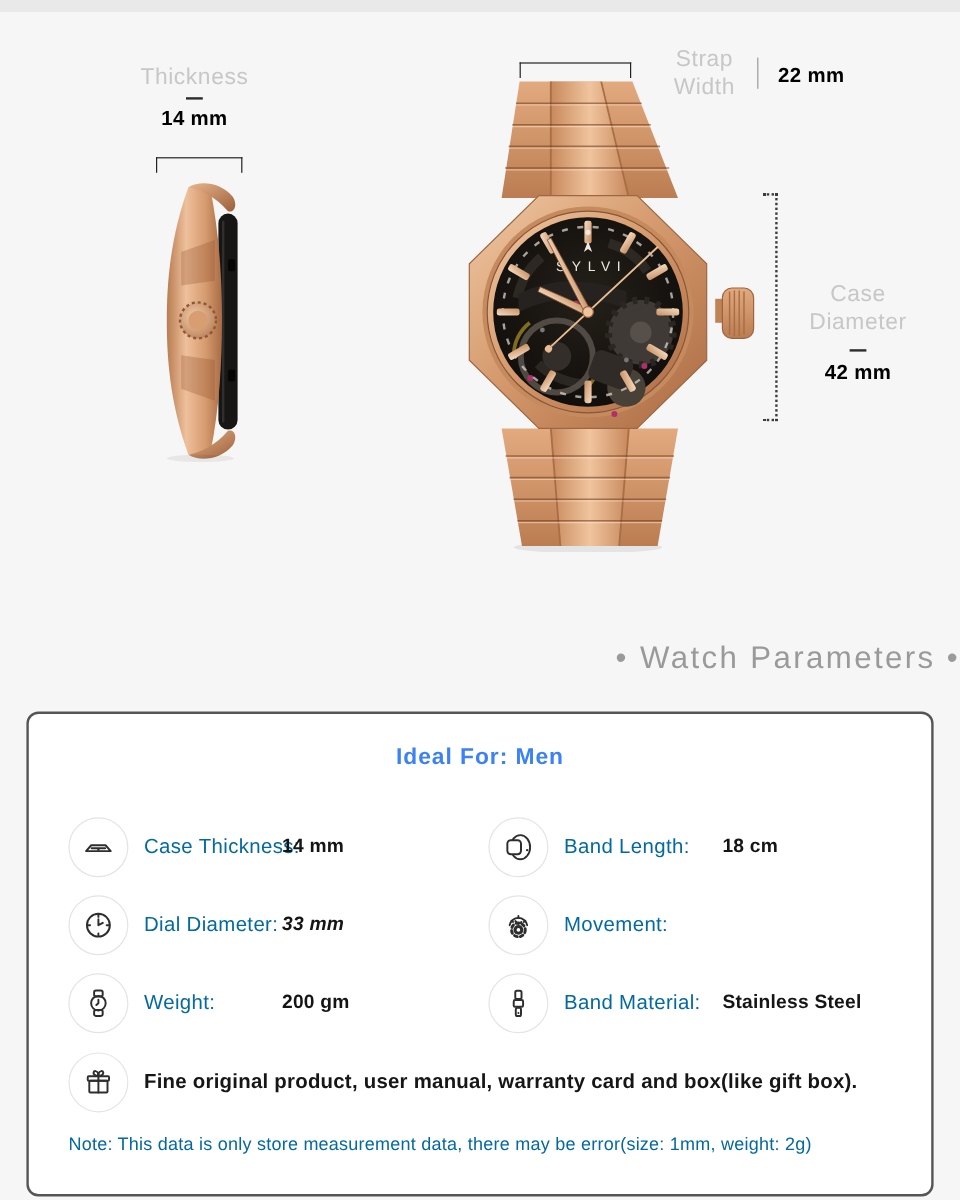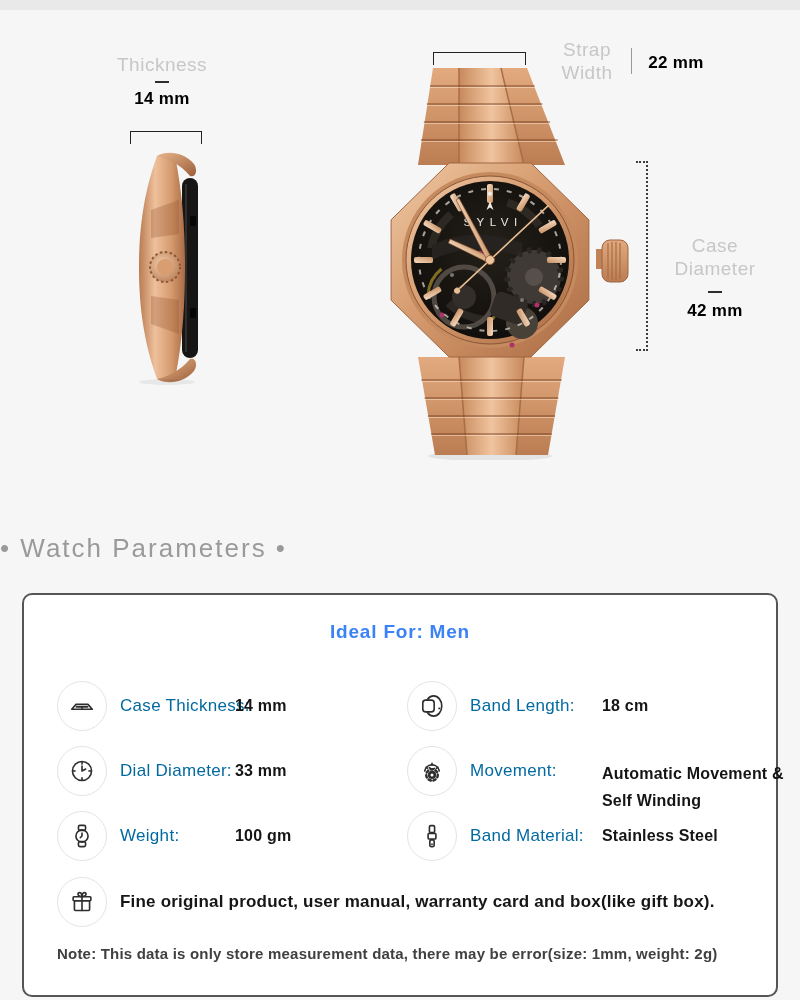--- a/index.html
+++ b/index.html
@@ -12,21 +12,21 @@
   .abs{position:absolute;}
   
   .m-label{color:#c7c7c7; font-size:19px; letter-spacing:.5px; text-align:center; line-height:1.2;}
   .m-value{color:#000000; font-size:17px; font-weight:bold; letter-spacing:.3px; text-align:center; white-space:nowrap;}
   .dash{background:#2d2d2d; width:14px; height:2px;}
   .bracket-down{border-top:1.5px solid #222; border-left:1.5px solid #222; border-right:1.5px solid #222; height:12px;}
   .vline{width:1px; background:#999;}
   .dotted-measure{border-left:2px dotted #3c3c3c; width:0; }
   .dotted-tick{width:12px; border-top:2px dotted #3c3c3c; height:0;}
   
-  .heading{width:800px; text-align:left; color:#9a9a9a; font-size:26px; letter-spacing:2px;}
+  .heading{width:800px; text-align:right; color:#9a9a9a; font-size:26px; letter-spacing:2px;}
   
   .card{
     left:22px; top:583px; width:756px; height:404px; box-sizing:border-box;
     background:#ffffff; border:2px solid #555; border-radius:10px;
   }
   .card-title{width:100%; text-align:center; top:26px; left:0; color:#3b82f6;
     font-size:19px; font-weight:bold; letter-spacing:.8px;}
   .prow{position:absolute; height:50px;}
   .pcircle{
     position:absolute; left:0; top:0; width:50px; height:50px; border-radius:50%;
@@ -34,21 +34,21 @@
     display:flex; align-items:center; justify-content:center;
   }
   .pcircle svg{stroke:#2e2e2e; fill:none; stroke-width:1.5; stroke-linecap:round; stroke-linejoin:round;}
   .plabel{position:absolute; left:63px; top:50%; transform:translateY(-50%);
     color:#0369a1; font-size:17px; letter-spacing:.3px; white-space:nowrap;}
   .pvalue{position:absolute; top:50%; transform:translateY(-50%);
     color:#151515; font-size:16px; font-weight:bold; letter-spacing:.2px;}
   .pvalue.two-line{transform:none; top:14px; line-height:27px; width:185px;}
   .gift-text{position:absolute; left:63px; top:50%; transform:translateY(-50%);
     color:#161616; font-size:17px; font-weight:bold; letter-spacing:.2px; white-space:nowrap;}
-  .note{color:#404040; font-size:15px; font-weight:bold; letter-spacing:.2px; white-space:nowrap;}
+  .note{color:#0369a1; font-size:15px; font-weight:normal; letter-spacing:.2px; white-space:nowrap;}
 </style>
 </head>
 <body>
 
 <div class="page">
 
   <div class="abs m-label" style="left:102px; top:44px; width:120px;">Thickness</div>
   <div class="abs dash" style="left:155px; top:71px;"></div>
   <div class="abs m-value" style="left:102px; top:79px; width:120px;">14 mm</div>
   <div class="abs bracket-down" style="left:130px; top:121px; width:70px;"></div>
@@ -283,34 +283,34 @@
 
     <div class="prow" style="left:33px; top:151px; width:330px;">
       <span class="pcircle">
         <svg width="26" height="26" viewBox="0 0 24 24">
           <circle cx="12" cy="12" r="8.8"></circle>
           <path d="M12 3.8 V5.6 M20.2 12 H18.4 M12 20.2 V18.4 M3.8 12 H5.6"></path>
           <path d="M12 12 L12 7.4 M12 12 L15.4 10.2"></path>
         </svg>
       </span>
       <span class="plabel">Dial Diameter:</span>
-      <span class="pvalue" style="left:178px;">33 mm</span>
+      <span class="pvalue" style="left:178px;font-style:italic;">33 mm</span>
     </div>
 
     <div class="prow" style="left:33px; top:216px; width:330px;">
       <span class="pcircle">
         <svg width="26" height="26" viewBox="0 0 24 24">
           <rect x="8.7" y="2.2" width="6.6" height="4.6" rx="1.4"></rect>
           <rect x="8.7" y="17.2" width="6.6" height="4.6" rx="1.4"></rect>
           <circle cx="12" cy="12" r="5.6"></circle>
           <path d="M12 12 L12 9.4 M12 12 L10.4 13.4"></path>
         </svg>
       </span>
       <span class="plabel">Weight:</span>
-      <span class="pvalue" style="left:178px;">100 gm</span>
+      <span class="pvalue" style="left:178px;">200 gm</span>
     </div>
 
     <div class="prow" style="left:383px; top:86px; width:360px;">
       <span class="pcircle">
         <svg width="26" height="26" viewBox="0 0 24 24">
           <ellipse cx="13.5" cy="12" rx="7.5" ry="9.3"></ellipse>
           <rect x="3.5" y="6.6" width="10.5" height="10.8" rx="2.6" fill="#ffffff"></rect>
           <circle cx="18.7" cy="14.2" r="0.9" fill="#2e2e2e" stroke="none"></circle>
         </svg>
       </span>
@@ -323,21 +323,20 @@
         <svg width="26" height="26" viewBox="0 0 24 24">
           <path d="M5.3 12 A6.8 6.8 0 0 1 18.7 12"></path>
           <path d="M6.6 8.6 L7.9 9.5 M17.4 8.6 L16.1 9.5 M12 4.9 V6.4"></path>
           <path d="M12 11 L9.6 8.8 M12 11 L14.3 9.6"></path>
           <circle cx="12" cy="15.6" r="3.8" fill="#2e2e2e" stroke="none"></circle>
           <circle cx="12" cy="15.6" r="5.3" stroke-width="2.2" stroke-dasharray="2.2 2.4"></circle>
           <circle cx="12" cy="15.6" r="1.4" fill="#ffffff" stroke="none"></circle>
         </svg>
       </span>
       <span class="plabel">Movement:</span>
-      <span class="pvalue two-line" style="left:195px;">Automatic Movement &amp; Self Winding</span>
     </div>
 
     <div class="prow" style="left:383px; top:216px; width:360px;">
       <span class="pcircle">
         <svg width="26" height="26" viewBox="0 0 24 24">
           <rect x="9.6" y="2.4" width="4.8" height="6.4" rx="1.2"></rect>
           <rect x="8.4" y="9.6" width="7.2" height="5.2" rx="1"></rect>
           <rect x="10" y="15.6" width="4" height="6.2" rx="1.2"></rect>
           <circle cx="12" cy="19.6" r="0.8" fill="#2e2e2e" stroke="none"></circle>
         </svg>

